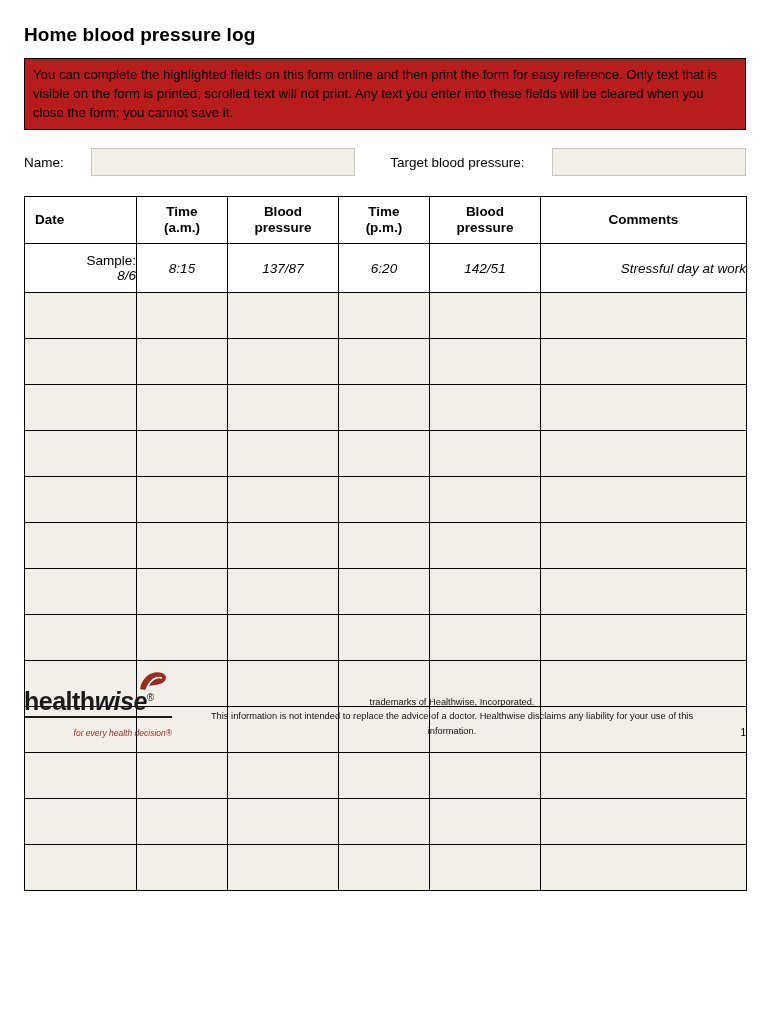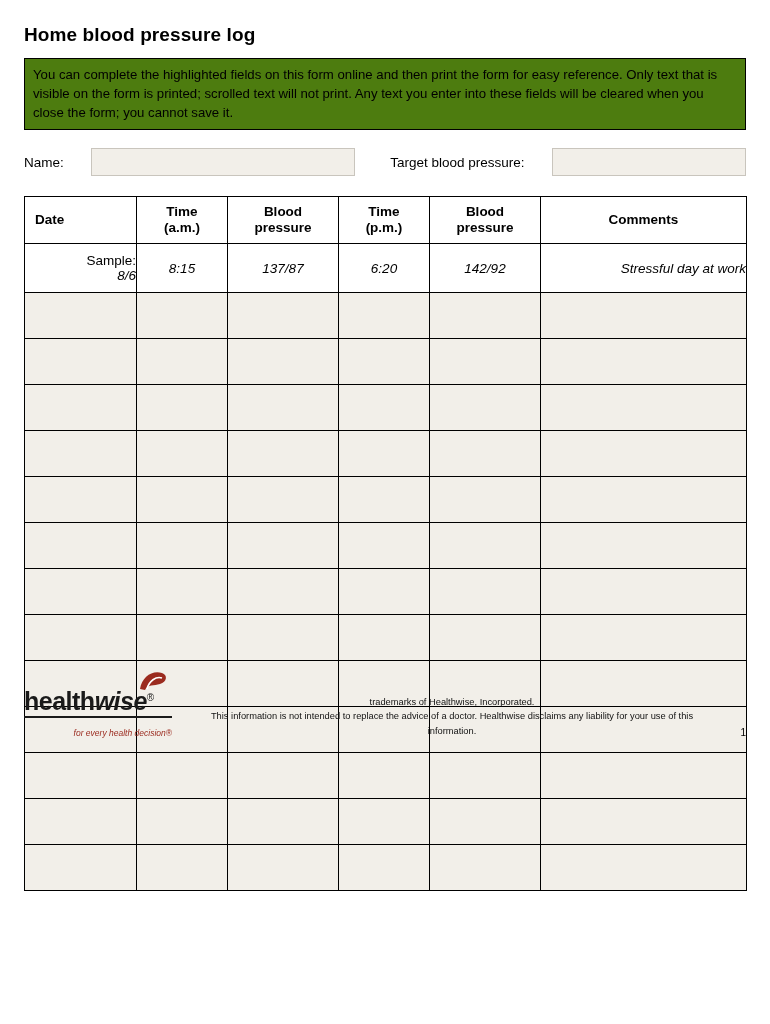--- a/index.html
+++ b/index.html
@@ -23,21 +23,21 @@
     padding: 20px 24px 0 24px;
   }
   .page-title {
     font-size: 19px;
     font-weight: bold;
     margin: 4px 0 12px 0;
     letter-spacing: 0.1px;
   }
   .notice {
     border: 1px solid #000000;
-    background: #4d7c0f;
+    background: #b91c1c;
     padding: 6px 8px 7px 8px;
     font-size: 13.2px;
     line-height: 1.45;
     box-sizing: border-box;
   }
   .id-row {
     display: flex;
     align-items: center;
     margin-top: 18px;
     margin-bottom: 20px;
@@ -237,21 +237,21 @@
     </thead>
     <tbody>
       <tr class="sample-row">
         <td class="sample-date">
           <span class="lbl">Sample:</span>
           <span class="val">8/6</span>
         </td>
         <td>8:15</td>
         <td>137/87</td>
         <td>6:20</td>
-        <td>142/92</td>
+        <td>142/51</td>
         <td class="comment-cell">Stressful day at work</td>
       </tr>
     </tbody>
     <tbody id="blank-rows">
         <tr class="blank-row">
           <td></td>
           <td></td>
           <td></td>
           <td></td>
           <td></td>

